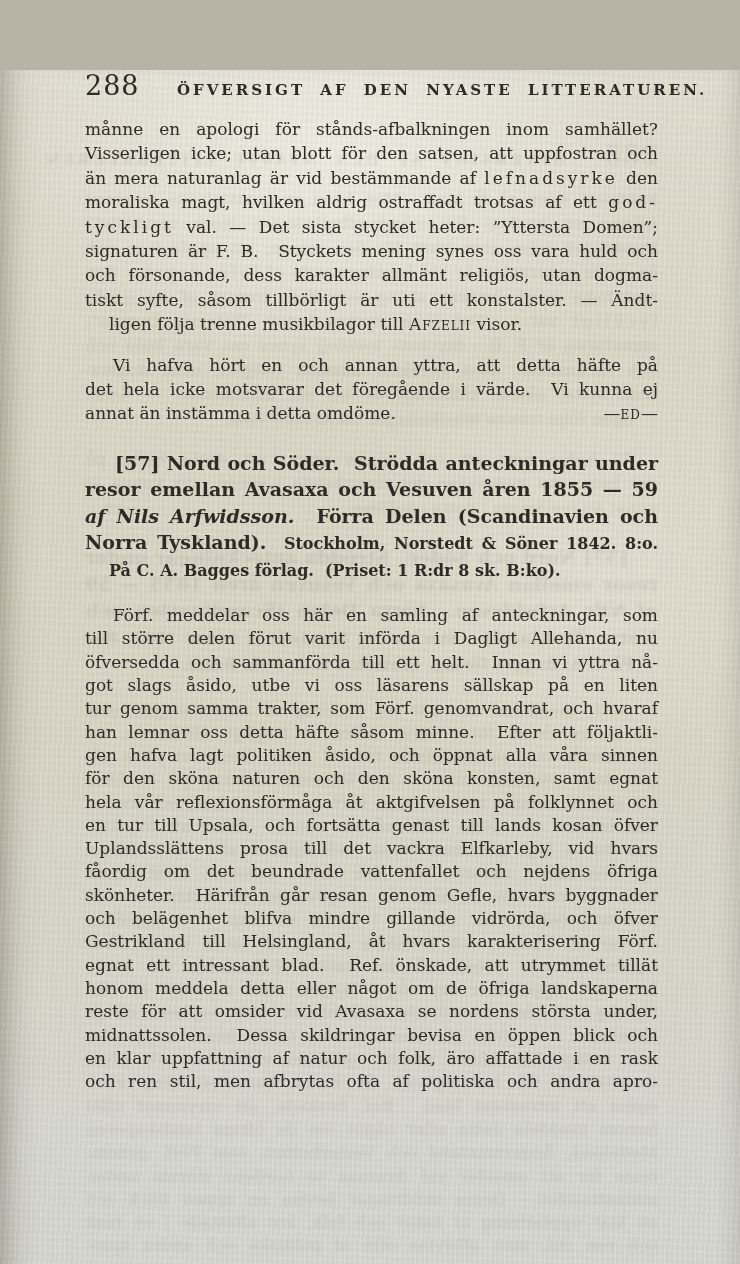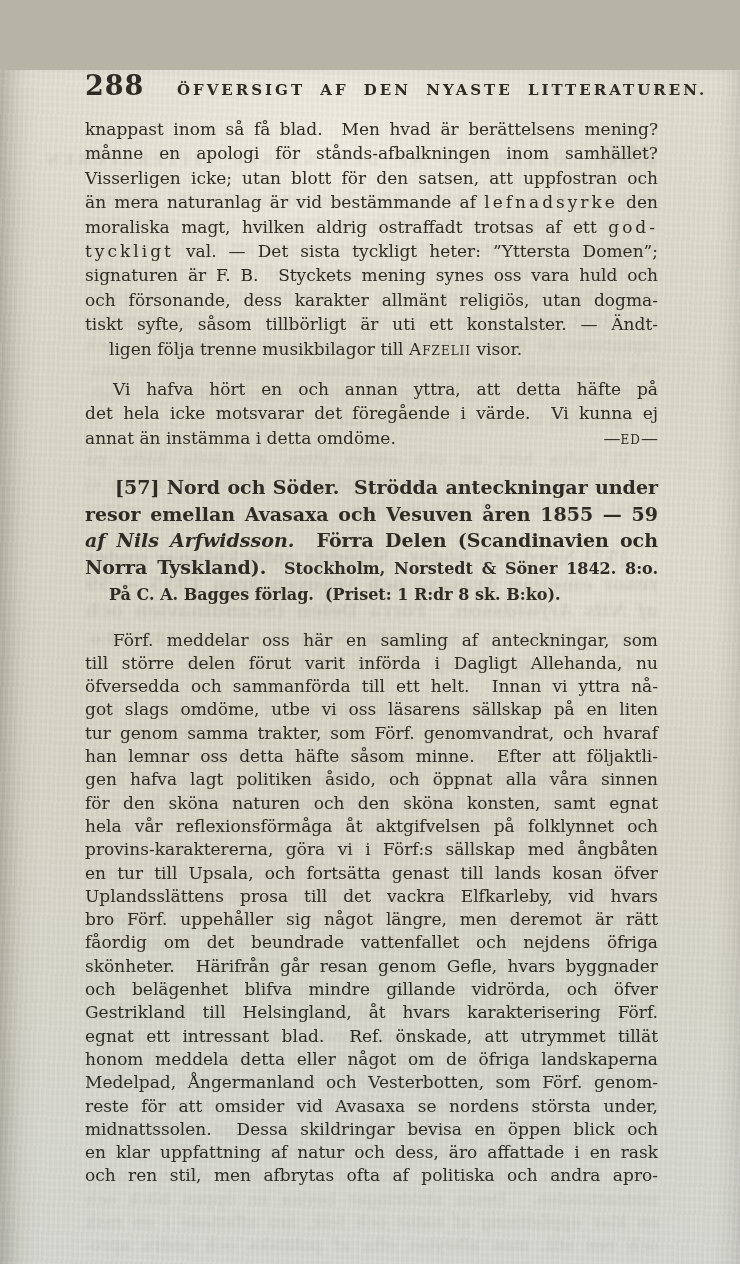--- a/index.html
+++ b/index.html
@@ -37,21 +37,21 @@
     transform:scaleX(-1);
     filter:blur(1.5px);
     opacity:.075;
     pointer-events:none;
   }
   .pagehead{
     display:flex;align-items:baseline;
     margin-top:70px;
   }
   .pageno{
-    font-size:27px;font-weight:700;letter-spacing:1px;
+    font-size:27px;font-weight:400;letter-spacing:1px;
     width:92px;flex:0 0 auto;
   }
   .runhead{
     flex:1;text-align:center;
     font-size:15px;font-weight:700;
     letter-spacing:3px;word-spacing:7px;
     white-space:nowrap;
   }
   .para{margin:0;}
   .p1{margin-top:16px;}
@@ -155,26 +155,25 @@
         <div class="line">och ren stil, men afbrytas ofta af politiska och andra apro-</div>
       </section>
   </div>
     <div class="textcol">
     <header class="pagehead">
       <span class="pageno">288</span>
       <span class="runhead">ÖFVERSIGT AF DEN NYASTE LITTERATUREN.</span>
     </header>
 
     <section class="para p1 endleft">
-        <div class="line">knappast inom så få blad. &nbsp;Men hvad är berättelsens mening?</div>
         <div class="line">månne en apologi för stånds-afbalkningen inom samhället?</div>
         <div class="line">Visserligen icke; utan blott för den satsen, att uppfostran och</div>
         <div class="line"><span class="seg-plain">än mera naturanlag är vid bestämmande af </span><span class="seg-sp">lefnadsyrke</span><span class="seg-plain"> den</span></div>
         <div class="line"><span class="seg-plain">moraliska magt, hvilken aldrig ostraffadt trotsas af ett </span><span class="seg-sp">god-</span></div>
-        <div class="line"><span class="seg-sp">tyckligt</span><span class="seg-plain"> val. — Det sista tyckligt heter: ”Yttersta Domen”;</span></div>
+        <div class="line"><span class="seg-sp">tyckligt</span><span class="seg-plain"> val. — Det sista stycket heter: ”Yttersta Domen”;</span></div>
         <div class="line">signaturen är F. B. &nbsp;Styckets mening synes oss vara huld och</div>
         <div class="line">och försonande, dess karakter allmänt religiös, utan dogma-</div>
         <div class="line">tiskt syfte, såsom tillbörligt är uti ett konstalster. — Ändt-</div>
         <div class="line"><span class="seg-plain">ligen följa trenne musikbilagor till </span><span class="seg-sc">Afzelii</span><span class="seg-plain"> visor.</span></div>
       </section>
 
     <section class="para p2 indent">
         <div class="line">Vi hafva hört en och annan yttra, att detta häfte på</div>
         <div class="line">det hela icke motsvarar det föregående i värde. &nbsp;Vi kunna ej</div>
         <div class="line line--flex">
@@ -191,36 +190,33 @@
         <div class="line">resor emellan Avasaxa och Vesuven åren 1855 — 59</div>
         <div class="line"><span class="seg-bi">af Nils Arfwidsson.</span><span class="seg-b"> &nbsp;Förra Delen (Scandinavien och</span></div>
         <div class="line"><span class="seg-b">Norra Tyskland).</span><span class="seg-r"> &nbsp;Stockholm, Norstedt &amp; Söner 1842. 8:o.</span></div>
         <div class="line"><span class="seg-r">På C. A. Bagges förlag. &nbsp;(Priset: 1 R:dr 8 sk. B:ko).</span></div>
       </section>
 
     <section class="para p3 indent">
         <div class="line">Förf. meddelar oss här en samling af anteckningar, som</div>
         <div class="line">till större delen förut varit införda i Dagligt Allehanda, nu</div>
         <div class="line">öfversedda och sammanförda till ett helt. &nbsp;Innan vi yttra nå-</div>
-        <div class="line">got slags omdöme, utbe vi oss läsarens sällskap på en liten</div>
+        <div class="line">got slags åsido, utbe vi oss läsarens sällskap på en liten</div>
         <div class="line">tur genom samma trakter, som Förf. genomvandrat, och hvaraf</div>
         <div class="line">han lemnar oss detta häfte såsom minne. &nbsp;Efter att följaktli-</div>
         <div class="line">gen hafva lagt politiken åsido, och öppnat alla våra sinnen</div>
         <div class="line">för den sköna naturen och den sköna konsten, samt egnat</div>
         <div class="line">hela vår reflexionsförmåga åt aktgifvelsen på folklynnet och</div>
-        <div class="line">provins-karaktererna, göra vi i Förf:s sällskap med ångbåten</div>
         <div class="line">en tur till Upsala, och fortsätta genast till lands kosan öfver</div>
         <div class="line">Uplandsslättens prosa till det vackra Elfkarleby, vid hvars</div>
-        <div class="line">bro Förf. uppehåller sig något längre, men deremot är rätt</div>
         <div class="line">fåordig om det beundrade vattenfallet och nejdens öfriga</div>
         <div class="line">skönheter. &nbsp;Härifrån går resan genom Gefle, hvars byggnader</div>
         <div class="line">och belägenhet blifva mindre gillande vidrörda, och öfver</div>
         <div class="line">Gestrikland till Helsingland, åt hvars karakterisering Förf.</div>
         <div class="line">egnat ett intressant blad. &nbsp;Ref. önskade, att utrymmet tillät</div>
         <div class="line">honom meddela detta eller något om de öfriga landskaperna</div>
-        <div class="line">Medelpad, Ångermanland och Vesterbotten, som Förf. genom-</div>
         <div class="line">reste för att omsider vid Avasaxa se nordens största under,</div>
         <div class="line">midnattssolen. &nbsp;Dessa skildringar bevisa en öppen blick och</div>
-        <div class="line">en klar uppfattning af natur och dess, äro affattade i en rask</div>
+        <div class="line">en klar uppfattning af natur och folk, äro affattade i en rask</div>
         <div class="line">och ren stil, men afbrytas ofta af politiska och andra apro-</div>
       </section>
   </div>
 </div>
 
 </body></html>

